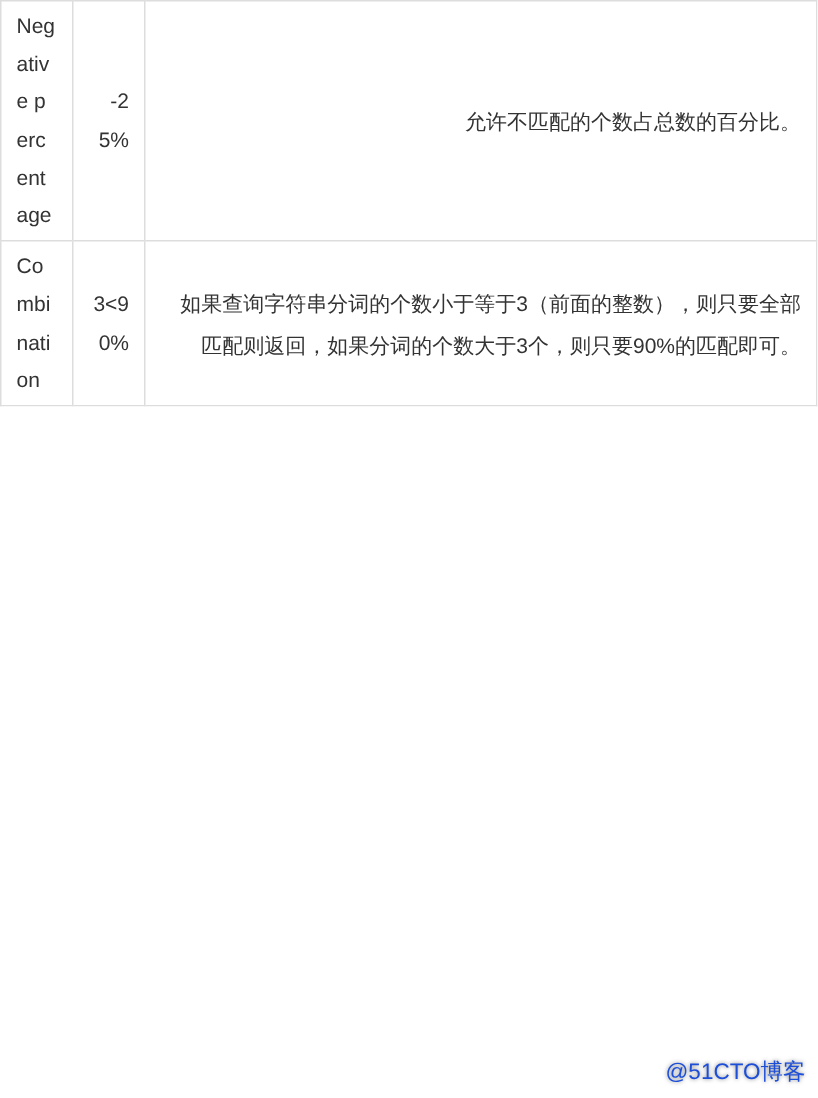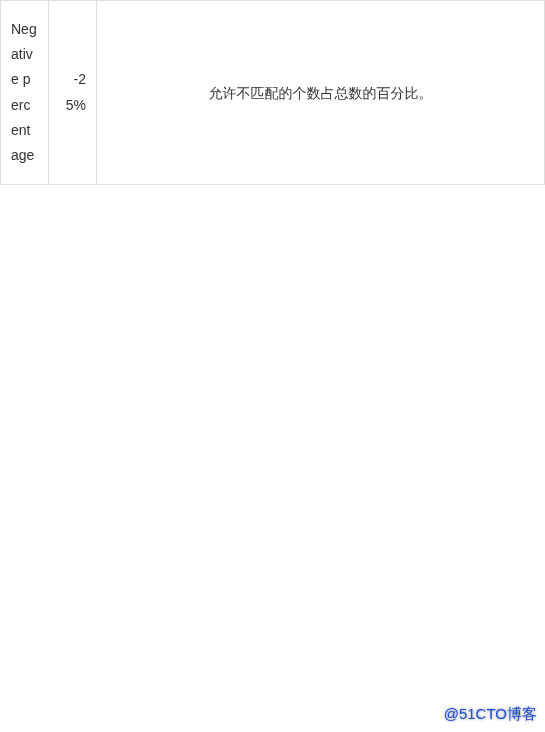--- a/index.html
+++ b/index.html
@@ -14,36 +14,36 @@
       background: #fff;
       width: 545px;
     }
     table {
       border-collapse: collapse;
       width: 100%;
       table-layout: fixed;
     }
     td {
       border: 1px solid #ddd;
-      padding: 16px 10px;
+      padding: 4px 10px;
       vertical-align: middle;
       word-wrap: break-word;
       word-break: break-all;
       line-height: 1.8;
     }
     td.col1 {
       width: 48px;
       text-align: left;
     }
     td.col2 {
       width: 48px;
       text-align: right;
     }
     td.col3 {
-      text-align: center;
+      text-align: right;
       line-height: 2;
       margin-top: 28px;
     }
     .watermark {
       position: fixed;
       right: 8px;
       bottom: 8px;
       color: #1d4ed8;
       font-size: 15px;
       font-weight: normal;
@@ -54,16 +54,21 @@
 </head>
 <body>
 
 <table>
   <tbody>
     <tr>
       <td class="col1">Negative percentage</td>
       <td class="col2">-25%</td>
       <td class="col3">允许不匹配的个数占总数的百分比。</td>
     </tr>
+    <tr>
+      <td class="col1">Combination</td>
+      <td class="col2">3&lt;90%</td>
+      <td class="col3">如果查询字符串分词的个数小于等于3（前面的整数），则只要全部匹配则返回，如果分词的个数大于3个，则只要90%的匹配即可。</td>
+    </tr>
   </tbody>
 </table>
 
 <div class="watermark">@51CTO博客</div>
 
 </body></html>

